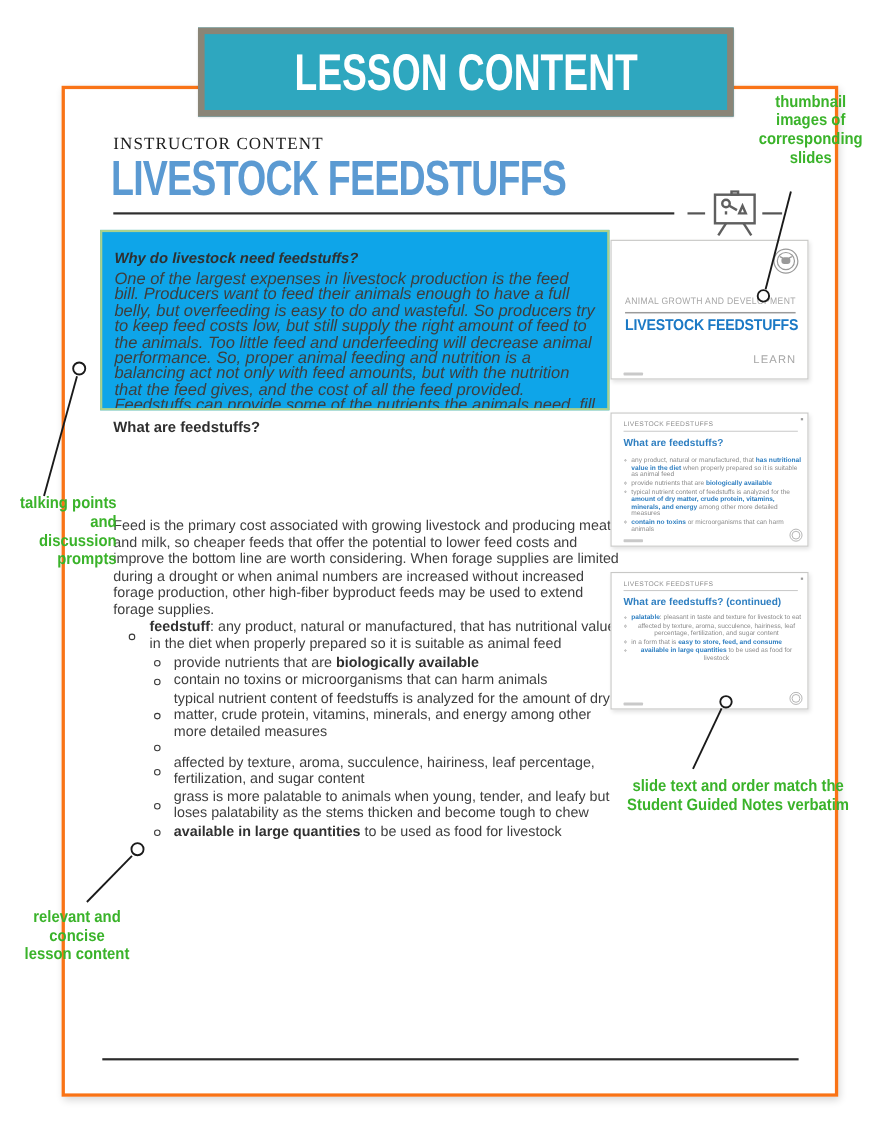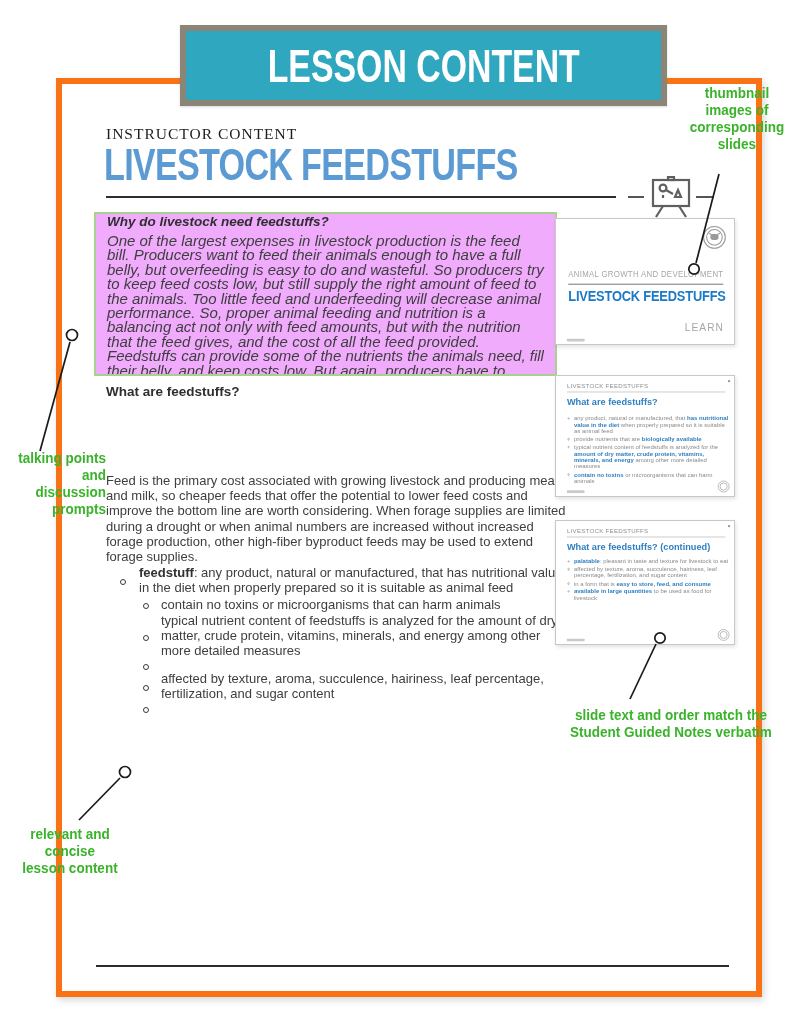--- a/index.html
+++ b/index.html
@@ -9,36 +9,36 @@
 
   
   .banner { position:absolute; left:180px; top:25px; width:487px; height:81px;
     background:#2ea7bf; border:6px solid #8a8577; display:flex; align-items:center; justify-content:center;
     z-index:6; box-shadow:0 1px 2px rgba(0,0,0,.15); }
   .banner-text { color:#ffffff; font-weight:bold; font-size:47px; letter-spacing:0px;
     transform:scaleX(.72); transform-origin:50% 50%; white-space:nowrap; }
 
   
   .page { position:absolute; left:56px; top:78px; width:706px; height:919px; background:#ffffff;
-    border:6px solid #f97316; box-shadow:2px 3px 7px rgba(0,0,0,.16); z-index:1; }
+    border:3px solid #f97316; box-shadow:2px 3px 7px rgba(0,0,0,.16); z-index:1; }
 
   .eyebrow { position:absolute; left:44px; top:41px; font-family:"Liberation Serif", serif;
     font-size:15.5px; letter-spacing:1px; color:#1c1c1c; }
   .doc-title { position:absolute; left:42px; top:57px; height:48px; white-space:nowrap; }
   .doc-title span { display:inline-block; font-size:45px; line-height:48px; font-weight:bold;
     color:#5b9ad2; letter-spacing:-1px; transform:scaleX(.76); transform-origin:0 50%; }
 
   .rule-main { position:absolute; left:44px; top:112px; width:510px; height:2px; background:#2e2e2e; }
   .rule-dash1 { position:absolute; left:566px; top:112px; width:16px; height:2px; background:#555; }
   .rule-dash2 { position:absolute; left:634px; top:112px; width:18px; height:2px; background:#555; }
   .easel { position:absolute; left:585px; top:92px; width:48px; height:42px; }
 
   
   .intro-box { position:absolute; left:32px; top:128px; width:463px; height:164px;
-    border:2px solid #a9d18e; padding:0 11px; overflow:hidden; background:#f0abfc; }
+    border:2px solid #a9d18e; padding:16px 11px; overflow:hidden; background:#0ea5e9; }
   .intro-head { font-size:13.5px; font-weight:bold; font-style:italic; color:#2f2f2f; margin-bottom:5px; }
   .intro-body { font-size:15px; font-style:italic; color:#3e3e3e; line-height:14.4px; }
 
   .sec-head { position:absolute; left:44px; top:300px; font-size:13.5px; font-weight:bold; color:#2f2f2f; }
   .para { position:absolute; left:44px; width:460px; font-size:13px; color:#3e3e3e; line-height:15.2px; }
   .para1 { top:320px; height:63px; overflow:hidden; }
   .para2 { top:389px; height:92px; overflow:hidden; }
 
   
   .bullets { position:absolute; left:44px; top:481px; width:465px; }
@@ -58,21 +58,21 @@
     transform:scaleX(.85); transform-origin:0 0; white-space:nowrap; }
   .footer-page { position:absolute; left:0; right:0; top:0; text-align:center; font-size:11px; font-weight:bold; color:#5b9ad2; }
   .footer-right { position:absolute; right:0; top:0; font-size:10.5px; font-weight:bold; color:#1c1c1c;
     transform:scaleX(.85); transform-origin:100% 0; white-space:nowrap; }
 
   
   .thumb { position:absolute; left:555px; width:180px; background:#fff; border:1px solid #c8c8c6;
     box-shadow:1px 2px 4px rgba(0,0,0,.12); overflow:hidden; z-index:2; }
   .t1 { top:218px; height:127px; }
   .t2 { top:375px; height:122px; }
-  .t3 { top:520px; height:125px; }
+  .t3 { top:520px; height:125px;text-align:center; }
   .thumb-inner { position:absolute; left:0; top:0; width:265px; transform:scale(.68); transform-origin:0 0; }
   .t1 .thumb-inner { height:187px; }
   .t2 .thumb-inner { height:179px; }
   .t3 .thumb-inner { height:184px; }
 
   .s-unit { position:absolute; left:18px; top:74px; font-size:12.5px; color:#a6a6a6; letter-spacing:.5px;
     transform:scaleX(.92); transform-origin:0 0; white-space:nowrap; }
   .s-rule { position:absolute; left:18px; top:95px; width:228px; height:1.5px; background:#9b9b9b; }
   .s-title { position:absolute; left:18px; top:101px; font-size:21px; font-weight:bold; color:#1b79c5;
     letter-spacing:-.3px; transform:scaleX(.9); transform-origin:0 0; white-space:nowrap; }
@@ -155,35 +155,44 @@
     <div class="sec-head">What are feedstuffs?</div>
     <div class="para para2">Feed is the primary cost associated with growing livestock and producing meat and milk, so cheaper feeds that offer the potential to lower feed costs and improve the bottom line are worth considering. When forage supplies are limited during a drought or when animal numbers are increased without increased forage production, other high-fiber byproduct feeds may be used to extend forage supplies.</div>
 
     <div class="bullets" id="main-bullets">
         <div class="bullet lvl1">
           <span class="marker"></span>
           <span class="btext"><span class="seg-b">feedstuff</span><span>: any product, natural or manufactured, that has nutritional value in the diet when properly prepared so it is suitable as animal feed</span></span>
         </div>
         <div class="bullet lvl2">
           <span class="marker"></span>
+          <span class="btext"><span>provide nutrients that are </span><span class="seg-b">biologically available</span></span>
+        </div>
+        <div class="bullet lvl2">
+          <span class="marker"></span>
           <span class="btext"><span>contain no toxins or microorganisms that can harm animals</span></span>
         </div>
         <div class="bullet lvl2">
           <span class="marker"></span>
           <span class="btext"><span>typical nutrient content of feedstuffs is analyzed for the amount of dry matter, crude protein, vitamins, minerals, and energy among other more detailed measures</span></span>
         </div>
         <div class="bullet lvl2">
           <span class="marker"></span>
         </div>
         <div class="bullet lvl2">
           <span class="marker"></span>
           <span class="btext"><span>affected by texture, aroma, succulence, hairiness, leaf percentage, fertilization, and sugar content</span></span>
         </div>
         <div class="bullet lvl2">
           <span class="marker"></span>
+          <span class="btext"><span>grass is more palatable to animals when young, tender, and leafy but loses palatability as the stems thicken and become tough to chew</span></span>
+        </div>
+        <div class="bullet lvl2">
+          <span class="marker"></span>
+          <span class="btext"><span class="seg-b">available in large quantities</span><span> to be used as food for livestock</span></span>
         </div>
       </div>
 
     <div class="footer-rule"></div>
   </div>
 
   <div class="thumb t1">
     <div class="thumb-inner">
       <svg class="s-logo-big" viewBox="0 0 36 36">
         <g stroke="#9a9a9a" fill="none" stroke-width="1.6">

